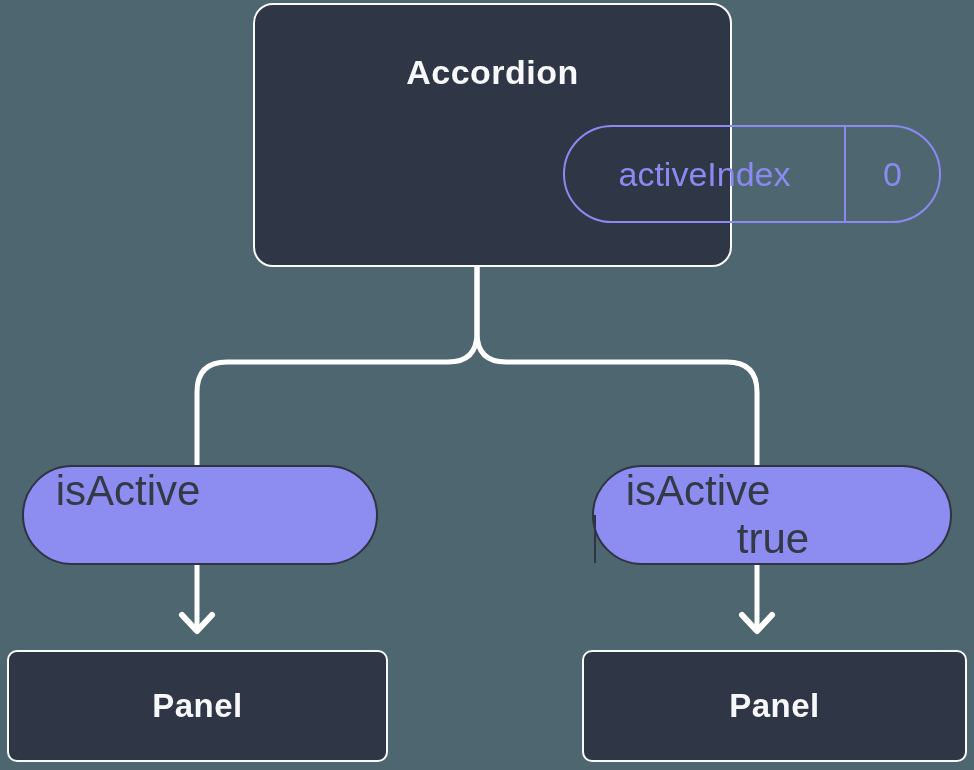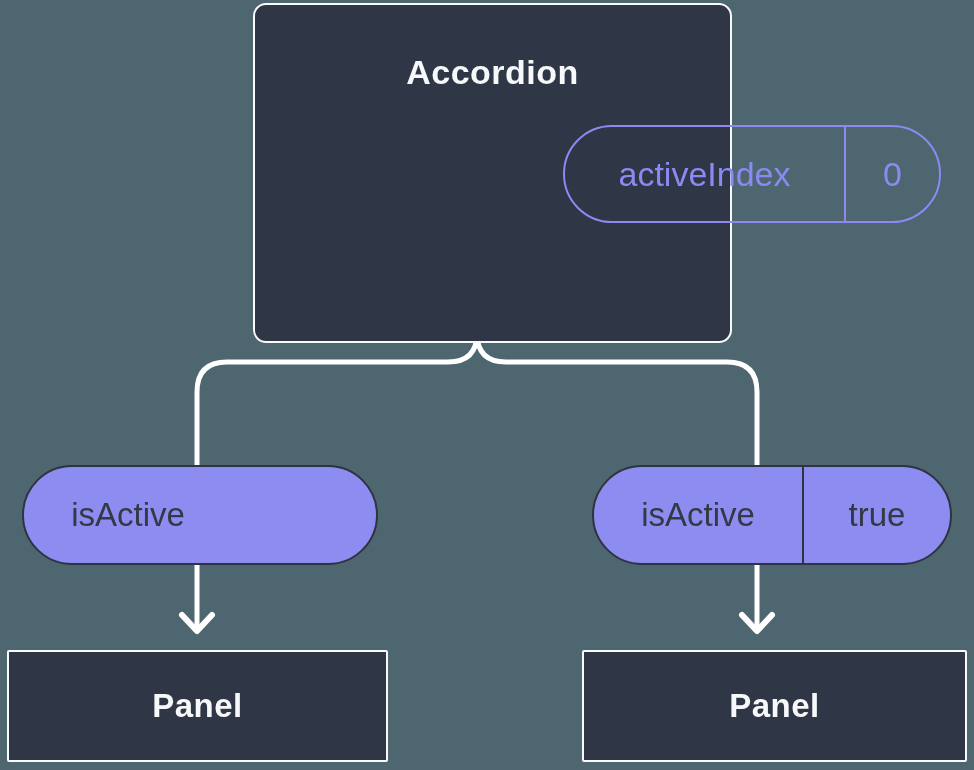--- a/index.html
+++ b/index.html
@@ -23,35 +23,35 @@
   
   .node {
     position: absolute;
     background: var(--node-bg, #2F3645);
     border: 2px solid var(--node-border, #F9FAFB);
     box-sizing: border-box;
     color: var(--text-light, #F7F8FA);
   }
   .node-root {
     left: 253px; top: 3px;
-    width: 479px; height: 340px;
-    border-radius: 13px;
+    width: 479px; height: 264px;
+    border-radius: 20px;
   }
   .node-title {
     position: absolute;
     left: 0; right: 0;
     top: 48px;
     text-align: center;
     font-size: 34px;
     font-weight: 600;
     letter-spacing: 0.5px;
     color: var(--text-light, #F7F8FA);
   }
   .node-panel {
-    border-radius: 2px;
+    border-radius: 10px;
     display: flex;
     align-items: center;
     justify-content: center;
     font-size: 33px;
     font-weight: 600;
     letter-spacing: 0.5px;
   }
   .node-panel.left  { left: 7px;   top: 650px; width: 381px; height: 112px; }
   .node-panel.right { left: 582px; top: 650px; width: 385px; height: 112px; }
 
@@ -79,21 +79,22 @@
   }
   .pill-prop .pill-section.name  { width: 279px; }
   .pill-prop .pill-section.value { flex: 1; border-left: 2px solid var(--accent, #8B8AF2); }
 
   
   .pill-state {
     background: var(--pill-fill, #8D8CF1);
     border: 2px solid var(--pill-dark, #2E3442);
     border-radius: 50px;
     color: var(--pill-dark-text, #333945);
-    font-size: 33px;
+    font-size: 42px;
+    flex-direction: column;
   }
   .pill-state.left  { left: 22px;  top: 465px; width: 356px; height: 100px; }
   .pill-state.right { left: 592px; top: 465px; width: 360px; height: 100px; }
   .pill-state .pill-section.name  { width: 208px; }
   .pill-state .pill-section.value { flex: 1; border-left: 2px solid var(--pill-dark, #2E3442); }
 </style>
 </head>
 <body>
 
 <div class="canvas">

